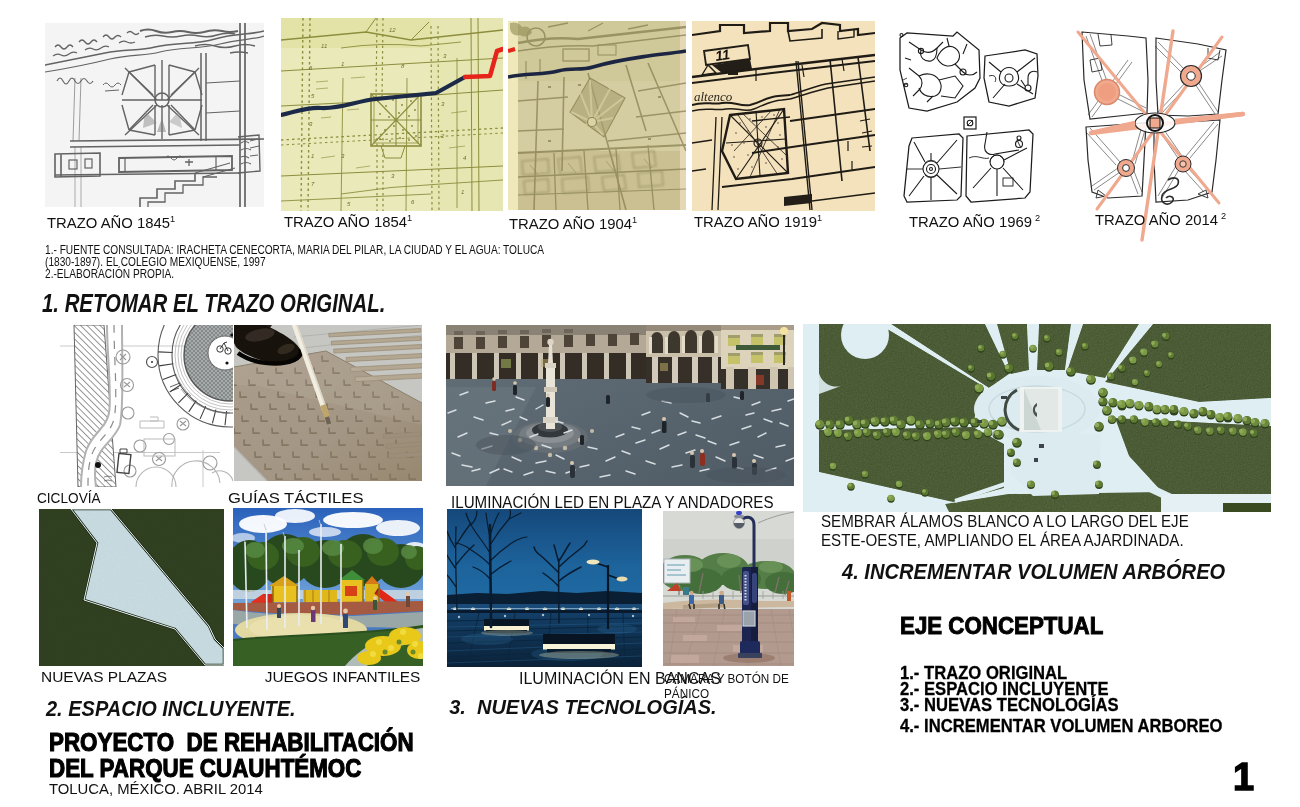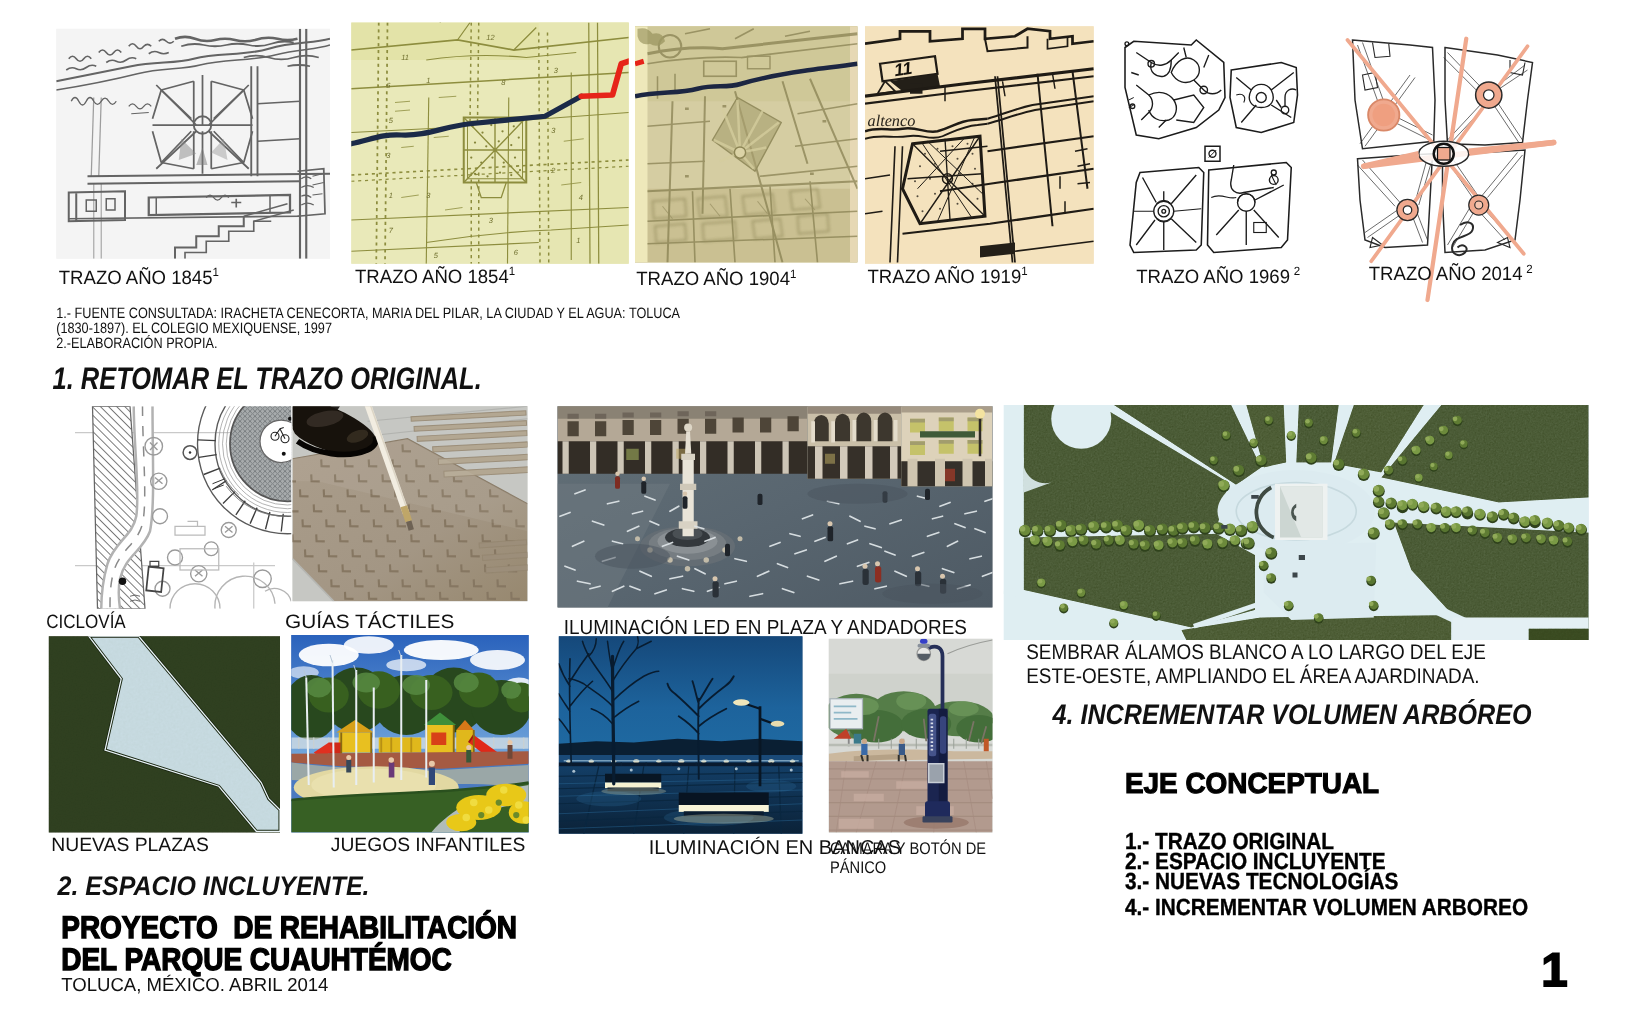--- a/index.html
+++ b/index.html
@@ -1160,20 +1160,21 @@
   <div class="t" style="left:41px;top:668.3px;font-size:15.4px;transform:scaleX(1.005);">NUEVAS PLAZAS</div>
 
   <div class="t" style="left:228.7px;top:668.3px;font-size:15.4px;transform:scaleX(1.0);margin-left:36px;">JUEGOS INFANTILES</div>
 
   <div class="t" style="left:472px;top:669.9px;font-size:16px;transform:scaleX(1.0);margin-left:47px;">ILUMINACIÓN EN BANCAS</div>
 
   <div class="t" style="left:664.4px;top:670.8px;font-size:13.5px;line-height:15.6px;transform:scaleX(.87);">CAMARA Y BOTÓN DE<br>PÁNICO</div>
 
   <div class="t" style="left:45.5px;top:697.3px;font-size:21.5px;font-weight:bold;font-style:italic;transform:scaleX(.93);">2. ESPACIO INCLUYENTE.</div>
 
+  <div class="t" style="left:449.2px;top:696.2px;font-size:20px;font-weight:bold;font-style:italic;transform:scaleX(1.0);">3.&nbsp; NUEVAS TECNOLOGÍAS.</div>
 
   <div class="t" style="left:49.2px;top:730.4px;font-size:25px;font-weight:bold;color:#000;line-height:25.5px;-webkit-text-stroke:1.1px #000;transform:scaleX(.895);">
     PROYECTO&nbsp; DE REHABILITACIÓN<br>DEL PARQUE CUAUHTÉMOC
   </div>
 
   <div class="t" style="left:49.2px;top:779.7px;font-size:15px;transform:scaleX(.99);">TOLUCA, MÉXICO. ABRIL 2014</div>
 
   <div class="abs" id="bigplan" style="left:803px;top:323.5px;width:468px;height:188px;background:#dfeef2;">
   <svg width="468" height="188" viewBox="0 0 468 188" xmlns="http://www.w3.org/2000/svg">
     <defs>

